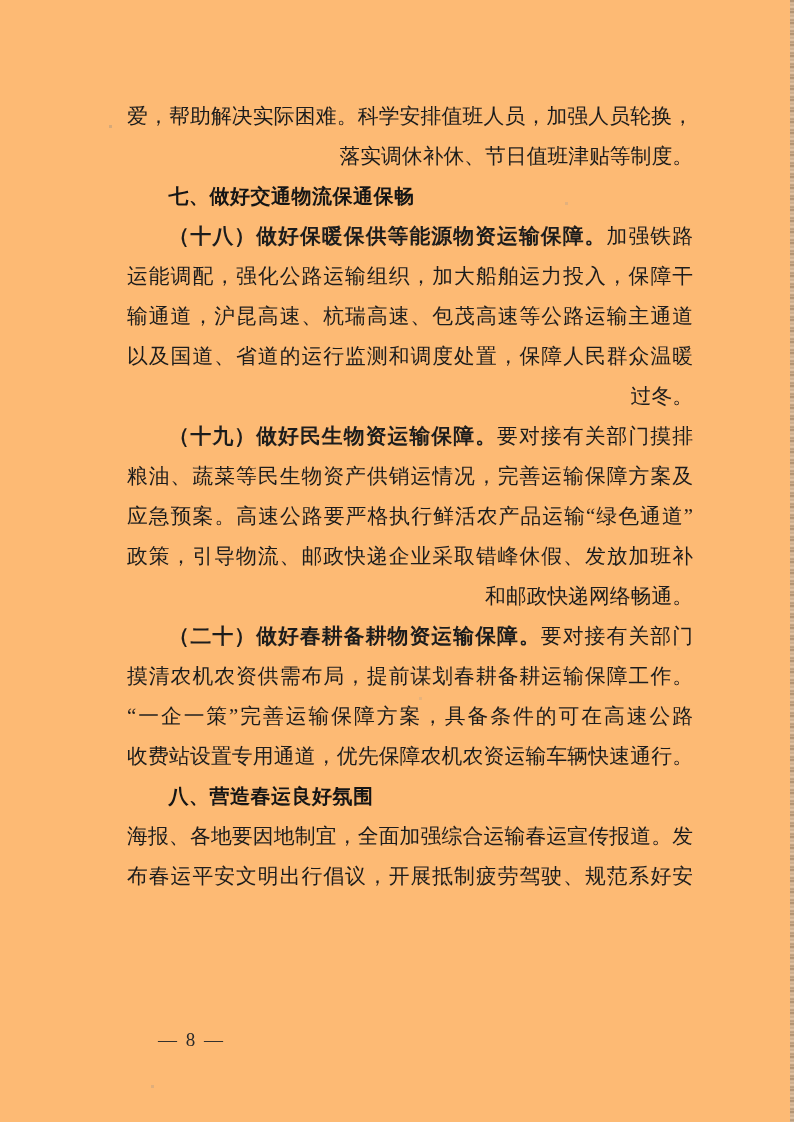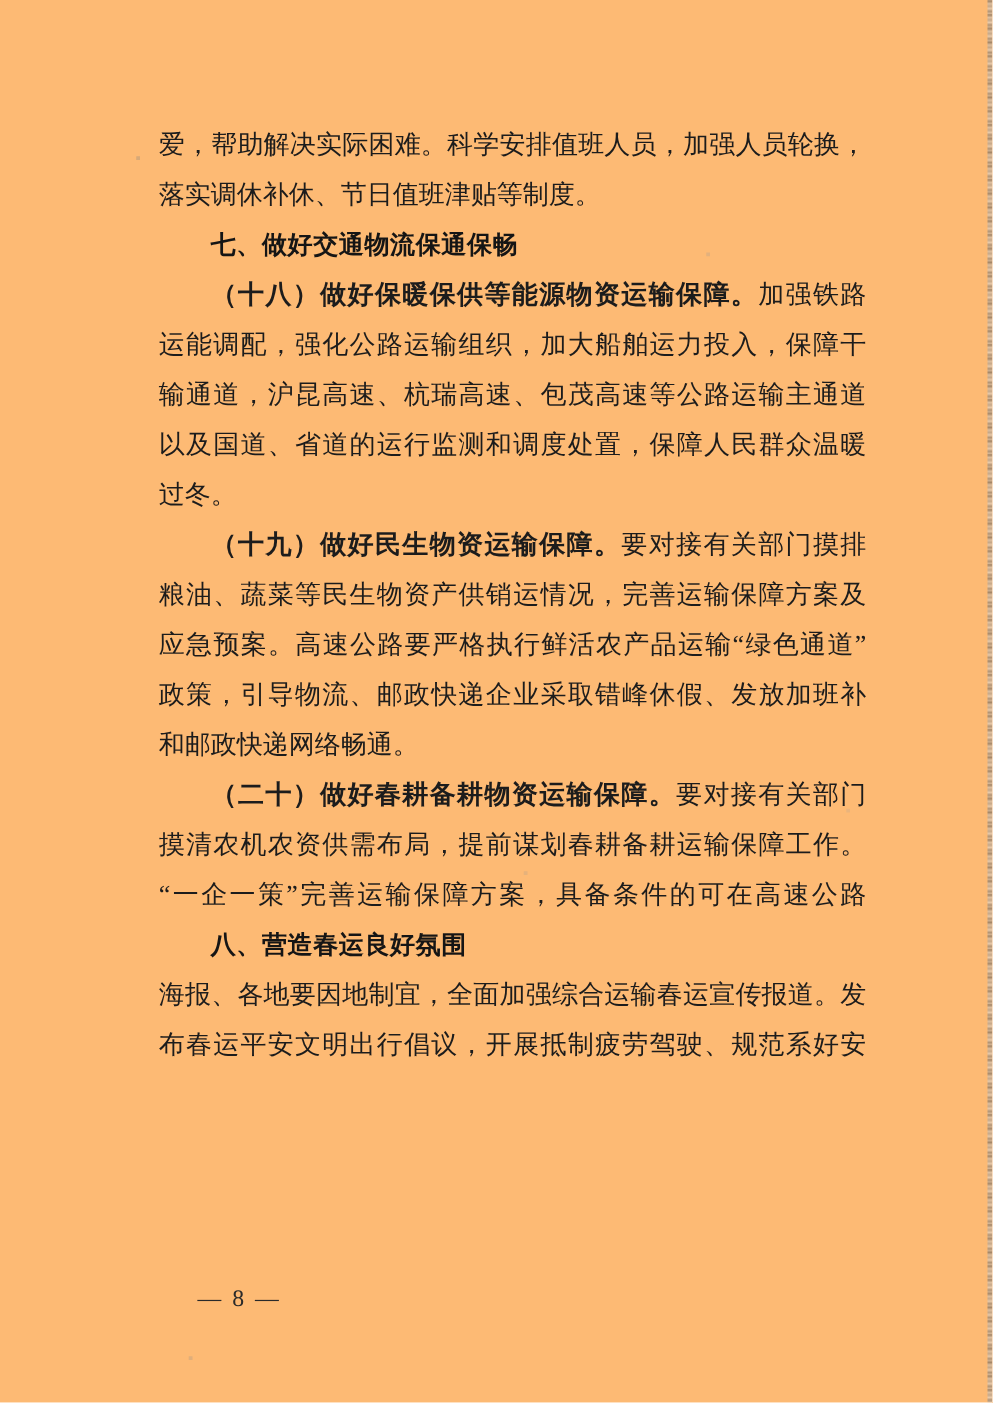--- a/index.html
+++ b/index.html
@@ -47,21 +47,21 @@
     position: absolute;
     top: 96px;
     left: 127px;
     width: 566px;
     font-size: 20.8px;
     line-height: 40px;
   }
   .line {
     height: 40px;
     white-space: nowrap;
-    text-align: left;
+    text-align: right;
   }
   .line.j {
     white-space: normal;
     text-align: justify;
     text-align-last: justify;
     text-justify: inter-character;
   }
   .line.indent {
     text-indent: 41.6px;
   }
@@ -109,20 +109,21 @@
 
     <div class="line j indent"><span class="lead">（十九）做好民生物资运输保障。</span><span>要对接有关部门摸排</span></div>
     <div class="line j">粮油、蔬菜等民生物资产供销运情况，完善运输保障方案及</div>
     <div class="line j">应急预案。高速公路要严格执行鲜活农产品运输“绿色通道”</div>
     <div class="line j">政策，引导物流、邮政快递企业采取错峰休假、发放加班补</div>
     <div class="line">和邮政快递网络畅通。</div>
 
     <div class="line j indent"><span class="lead">（二十）做好春耕备耕物资运输保障。</span><span>要对接有关部门</span></div>
     <div class="line j">摸清农机农资供需布局，提前谋划春耕备耕运输保障工作。</div>
     <div class="line j">“一企一策”完善运输保障方案，具备条件的可在高速公路</div>
+    <div class="line j">收费站设置专用通道，优先保障农机农资运输车辆快速通行。</div>
 
     <div class="heading">八、营造春运良好氛围</div>
 
     <div class="line j">海报、各地要因地制宜，全面加强综合运输春运宣传报道。发</div>
     <div class="line j">布春运平安文明出行倡议，开展抵制疲劳驾驶、规范系好安</div>
 
   </div>
 
   <div class="page-number">— 8 —</div>
 

